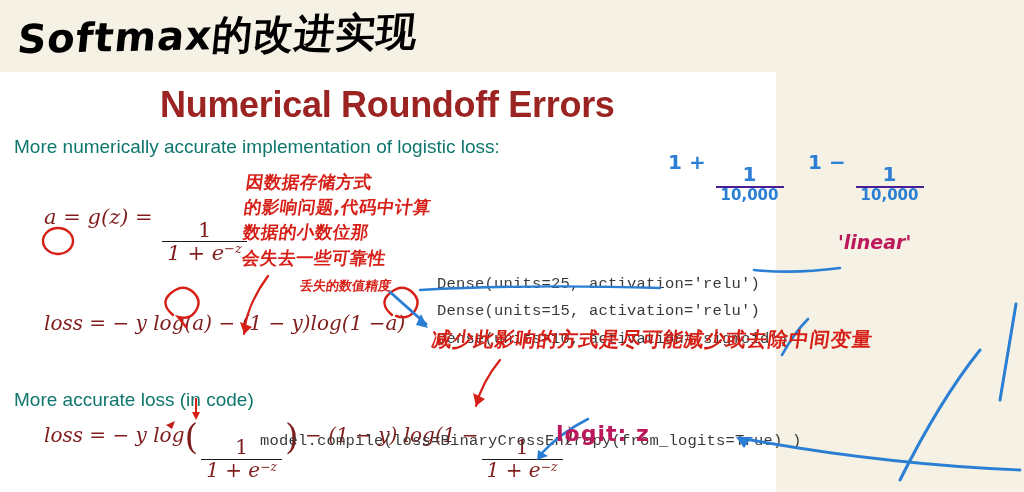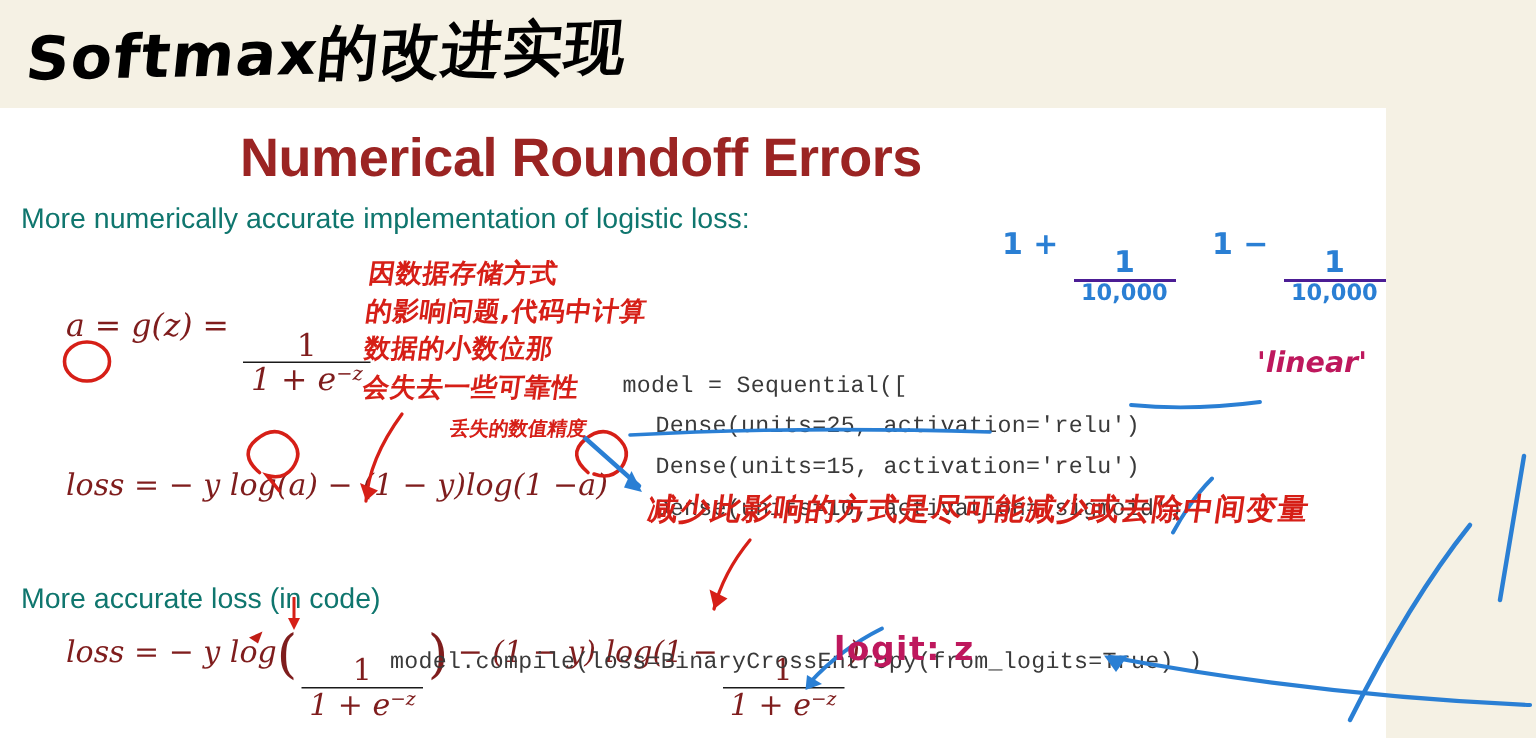--- a/index.html
+++ b/index.html
@@ -16,21 +16,21 @@
     position:absolute;left:18px;top:8px;
     font-family:"DejaVu Sans", sans-serif;
     font-size:40px;font-weight:700;color:#000;
     letter-spacing:1px;
     transform:skewX(-7deg) rotate(-1.2deg);
     white-space:nowrap;
   }
 
   
   .slide{
-    position:absolute;left:0;top:72px;width:924px;height:420px;
+    position:absolute;left:0;top:72px;width:776px;height:420px;
     background:#ffffff;
   }
 
   .slide-title{
     position:absolute;left:160px;top:12px;
     font-size:36px;font-weight:600;color:#9b2423;
     letter-spacing:-0.3px;white-space:nowrap;
   }
 
   .body-text{
@@ -150,21 +150,20 @@
       <span class="mi">− y log</span><span class="paren-big">(</span><span class="frac">
         <span class="num">1</span>
         <span class="den"><span class="mi">1 + e</span><span class="sup mi">−z</span></span>
       </span><span class="paren-big">)</span>
       <span class="mi">− (1 − y) log(1 −</span><span class="frac">
         <span class="num">1</span>
         <span class="den"><span class="mi">1 + e</span><span class="sup mi">−z</span></span>
       </span><span class="mi">)</span>
     </div>
 
-    <div class="code c1">model = Sequential([</div>
     <div class="code c2">Dense(units=25, activation='relu')</div>
     <div class="code c3">Dense(units=15, activation='relu')</div>
     <div class="code c4">Dense(units=10, activation='sigmoid')</div>
     <div class="code c6">model.compile(loss=BinaryCrossEntropy(from_logits=True) )</div>
   </div>
 
   <svg class="ink" width="1024" height="492" viewBox="0 0 1024 492">
 
     <ellipse cx="58" cy="241" rx="15" ry="13" fill="none" stroke="#d61f17" stroke-width="2.4"></ellipse>
 

